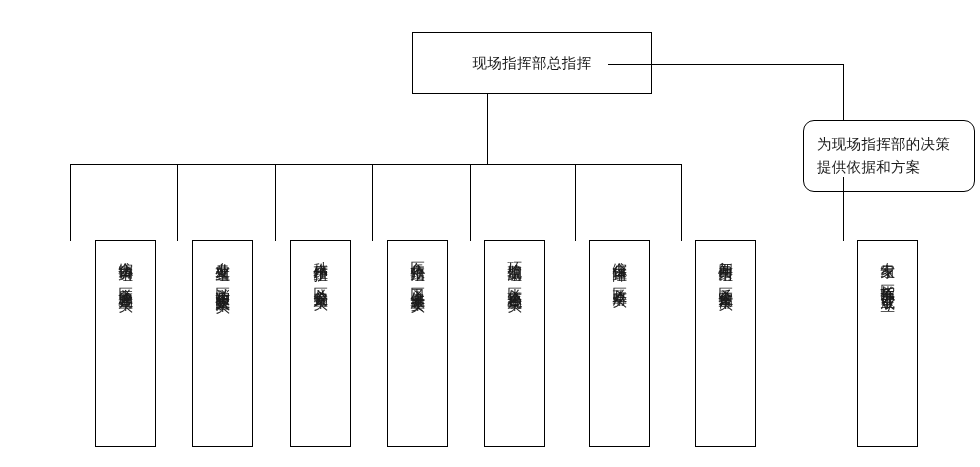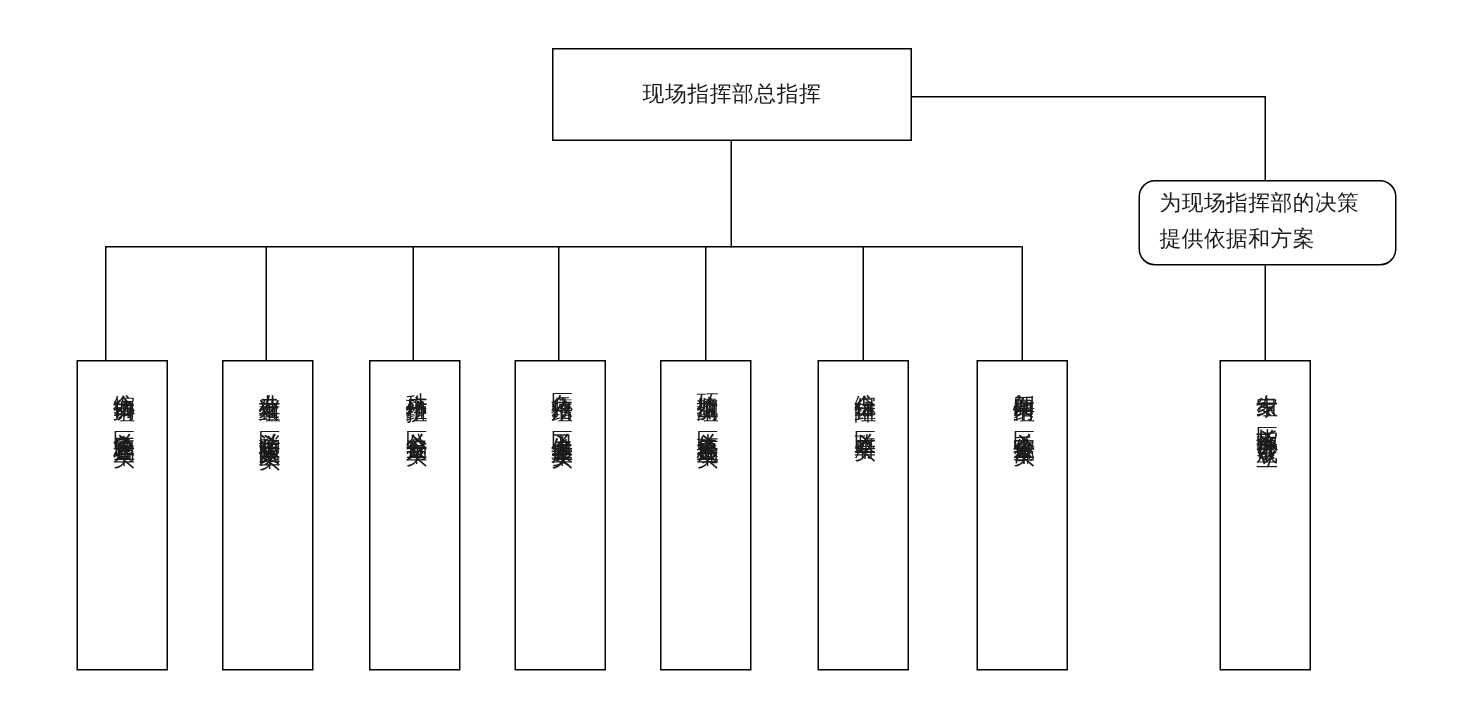--- a/index.html
+++ b/index.html
@@ -27,20 +27,21 @@
   }
   .line.v { width: 1px; }
   .line.h { height: 1px; }
 
   
   .node {
     position: absolute;
     box-sizing: border-box;
     border: 1px solid #000000;
     background: #ffffff;
+    margin-left: 44px;
   }
 
   .node-top {
     display: flex;
     flex-direction: column;
     align-items: center;
     justify-content: center;
     text-align: center;
     font-size: 14.5px;
     line-height: 1.55;
@@ -89,21 +90,21 @@
 
 <div id="chart-root">
 
   <div class="node node-top" style="left:368px; top:32px; width:240px; height:62px;">
     <span class="ln">现场指挥部总指挥</span>
   </div>
 
   <div class="line h" style="left:608px; top:64px; width:236px;"></div>
   <div class="line v" style="left:843px; top:64px; height:57px;"></div>
 
-  <div class="node node-rounded" style="left:759px; top:120px; width:172px; height:57px;">
+  <div class="node node-rounded" style="left:759px; top:120px; width:172px; height:72px;">
     <span class="txt">为现场指挥部的决策提供依据和方案</span>
   </div>
 
   <div class="line v" style="left:843px; top:177px; height:64px;"></div>
 
   <div class="line v" style="left:487px; top:94px; height:71px;"></div>
   <div class="line h" style="left:70px; top:164px; width:611px;"></div>
 
   <div class="line v" style="left:70px;  top:164px; height:77px;"></div>
   <div class="line v" style="left:177px; top:164px; height:77px;"></div>

